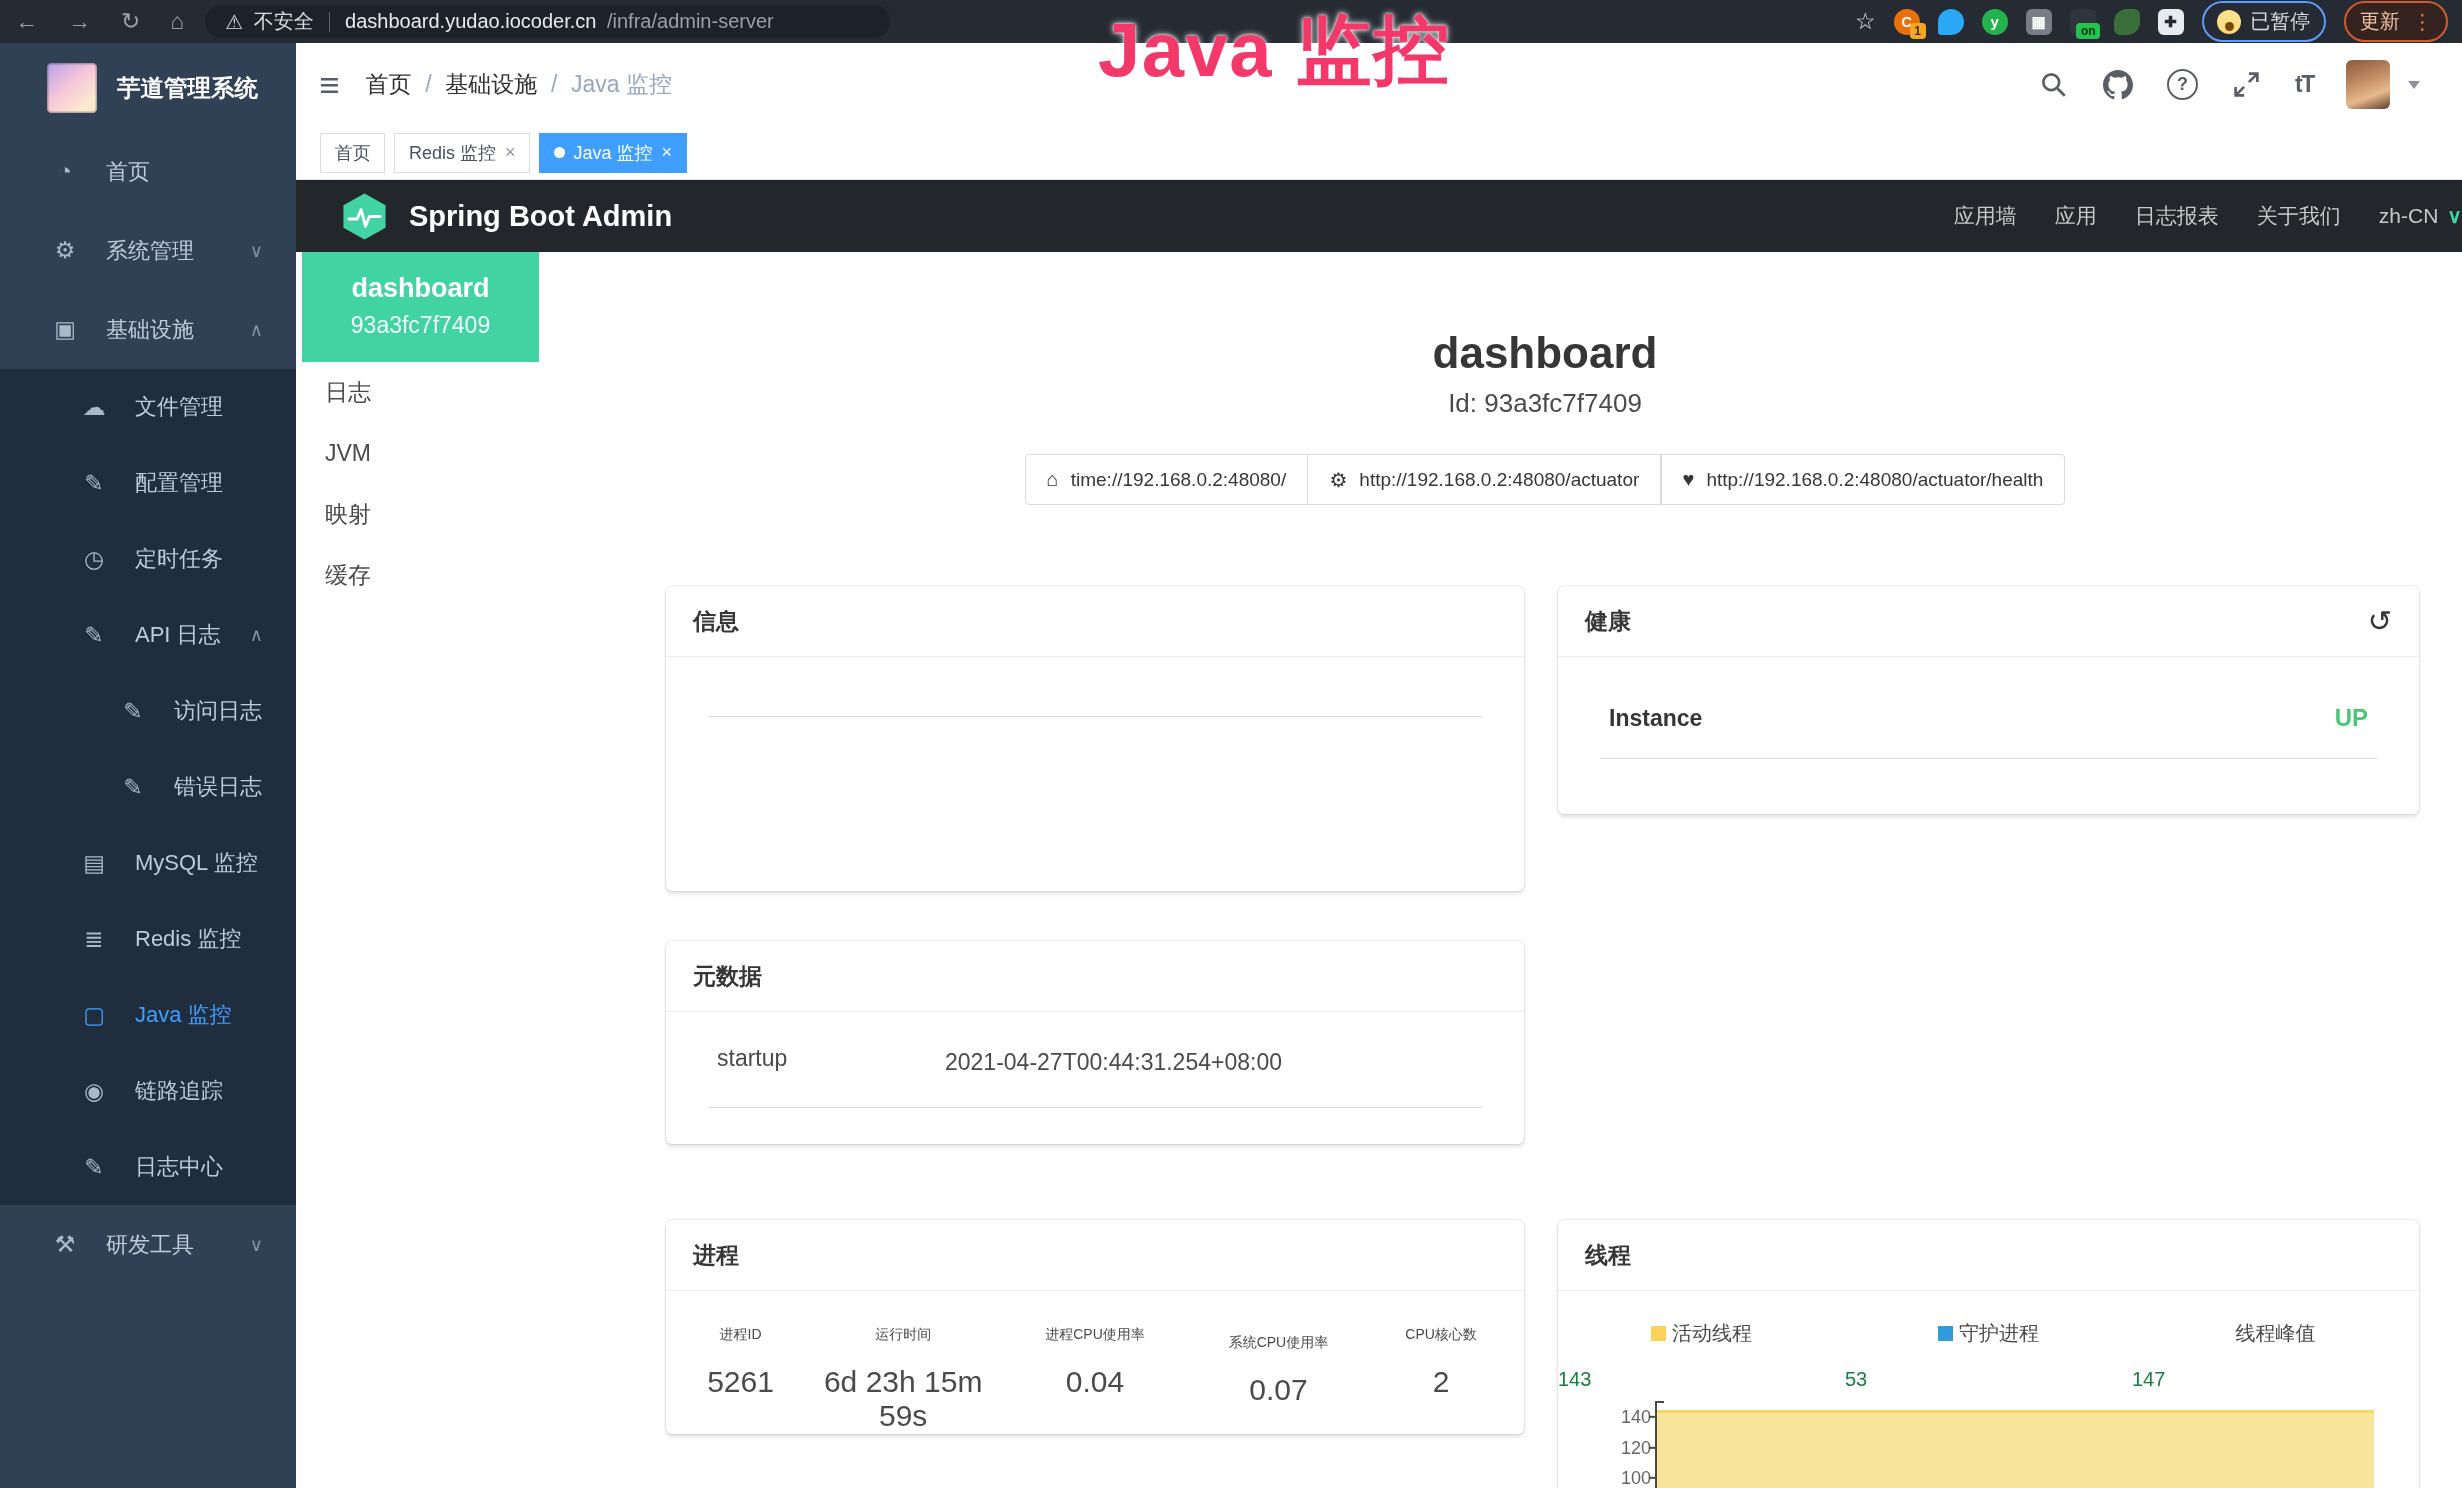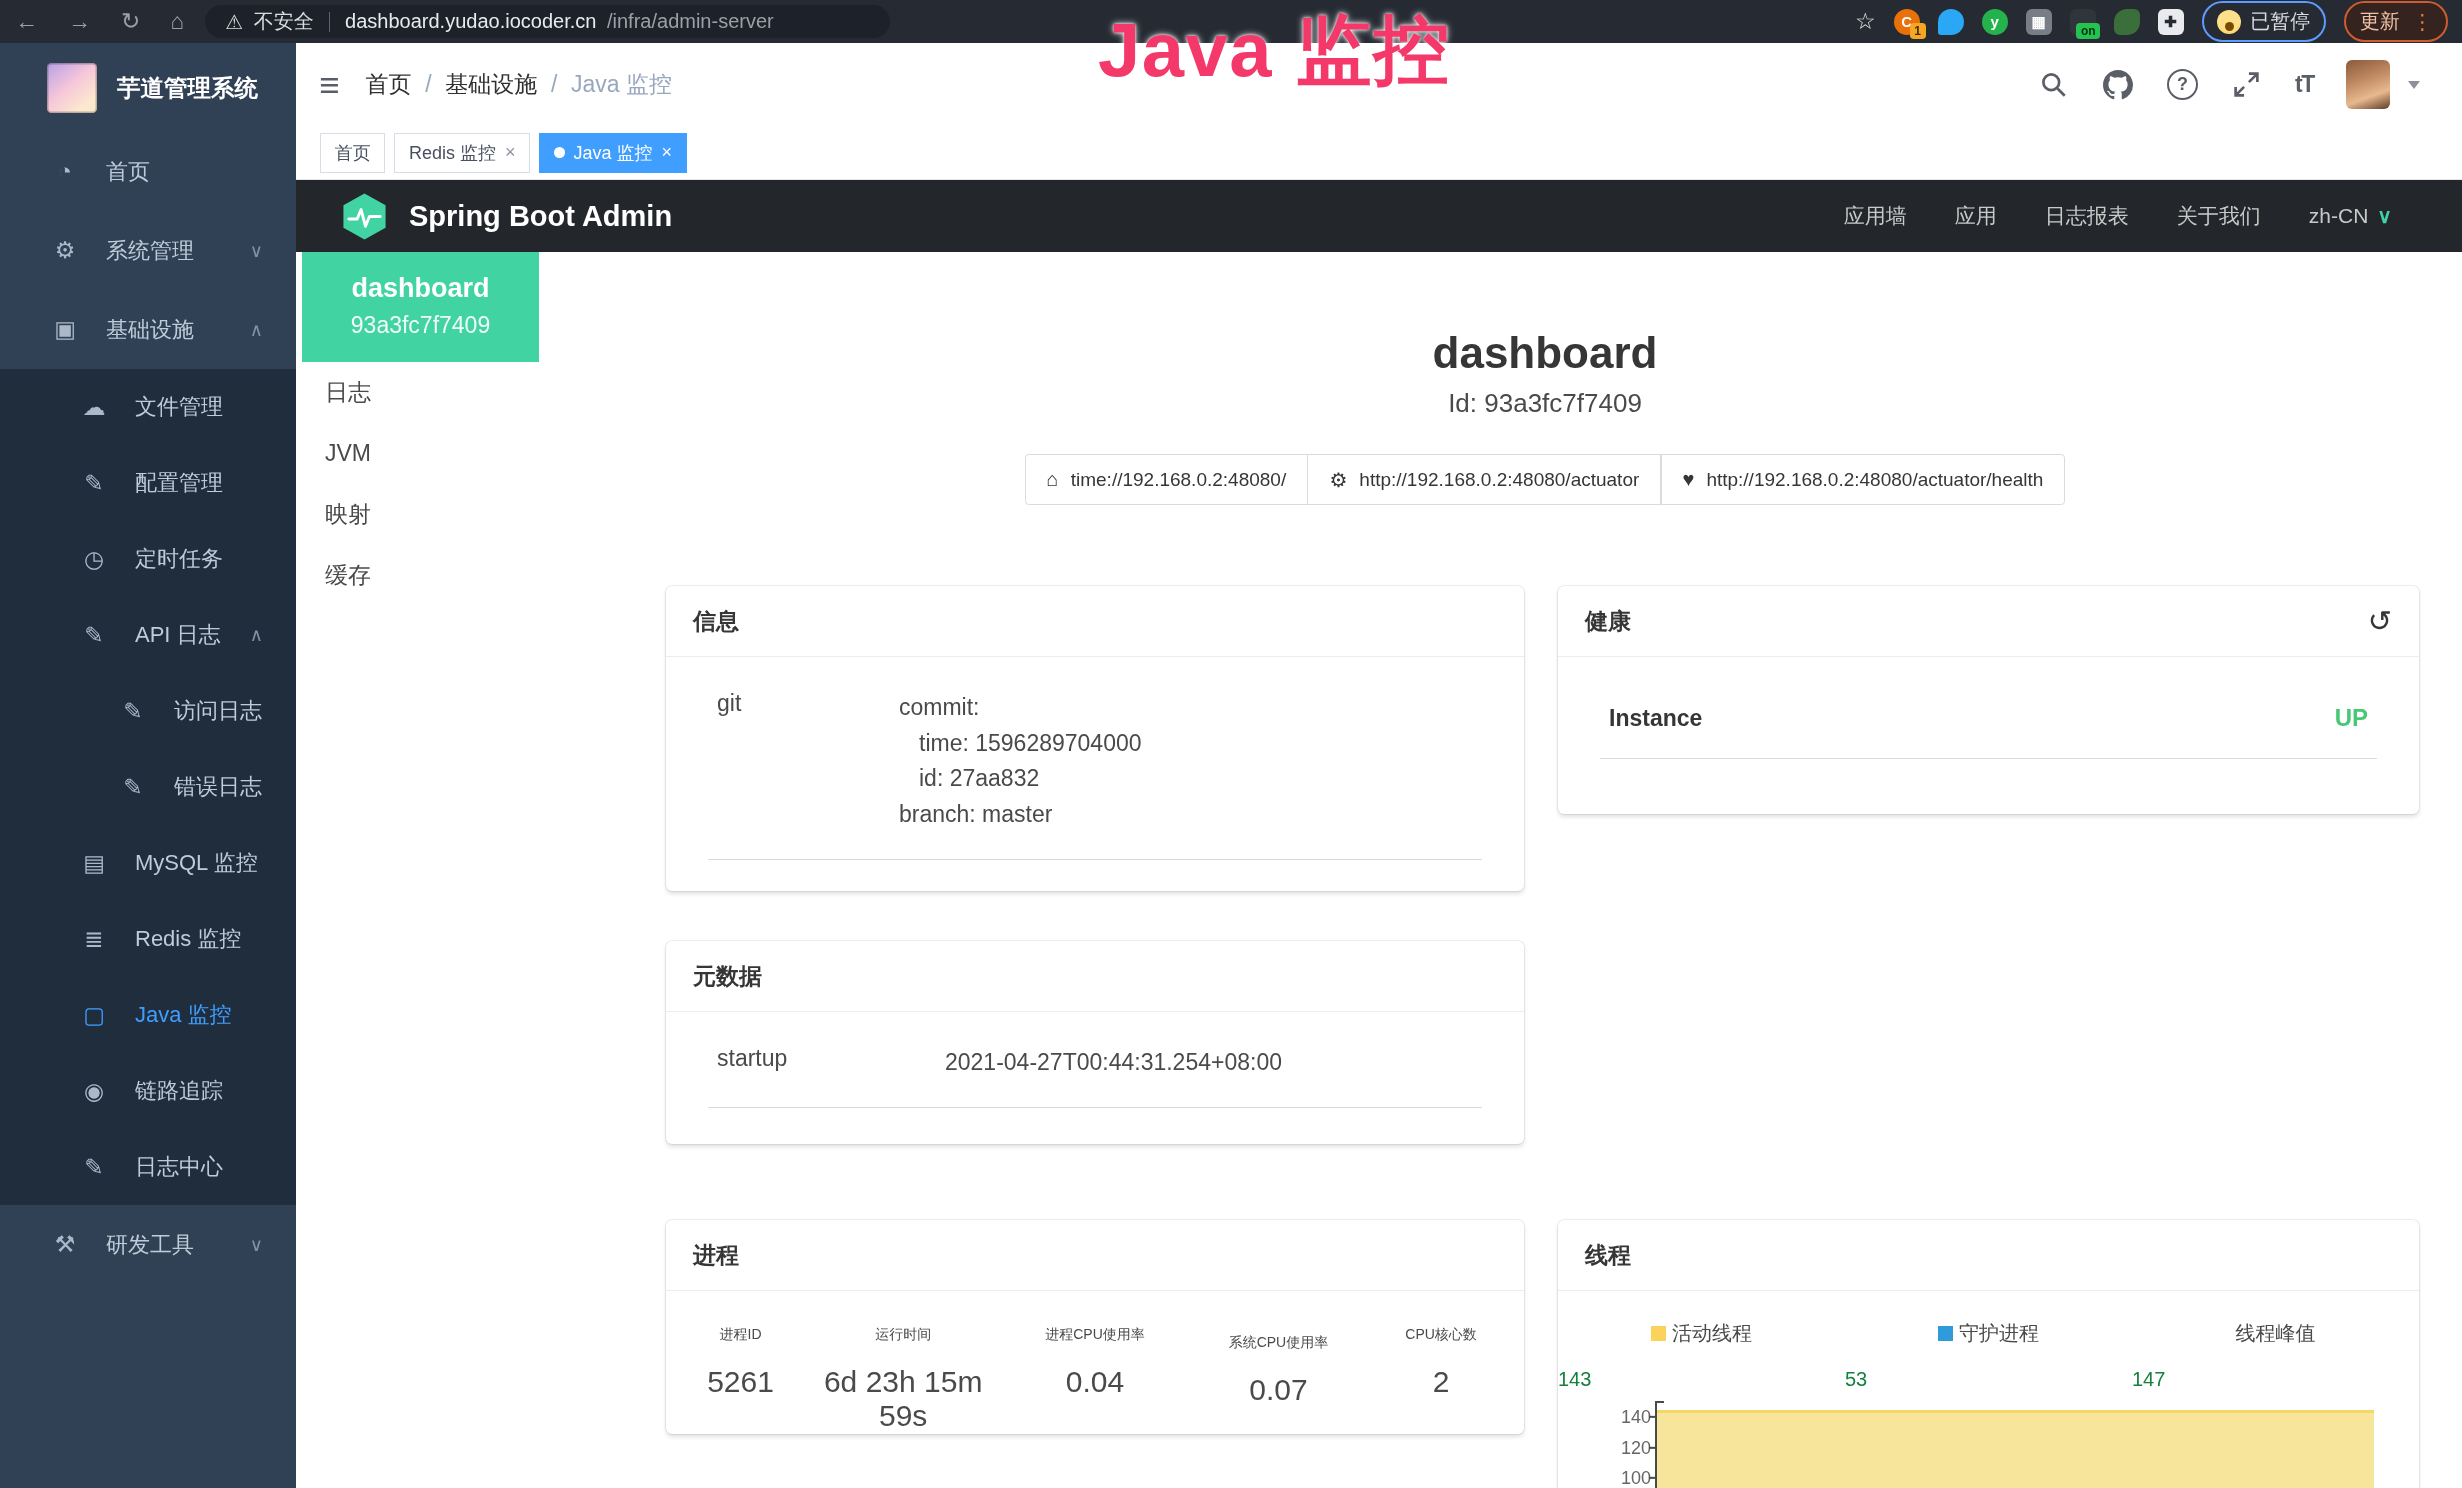--- a/index.html
+++ b/index.html
@@ -79,21 +79,21 @@
   .tag .x{font-size:18px;color:#8d939e;}
   .tag.active{background:#409eff;border-color:#409eff;color:#fff;}
   .tag.active .x{color:#fff;}
   .tag .dot{width:10.6px;height:10.6px;border-radius:50%;background:#fff;}
 
   
   .sba-header{position:absolute;left:0;right:0;top:137px;height:72px;background:#23272b;
               display:flex;align-items:center;color:#fff;}
   .brand{display:flex;align-items:center;gap:20px;margin-left:44px;}
   .brand-name{font-size:29px;font-weight:bold;}
-  .sba-nav{margin-left:auto;display:flex;align-items:center;gap:48px;font-size:21px;color:#c9c9c9;padding-right:70px;}
+  .sba-nav{margin-left:auto;display:flex;align-items:center;gap:38px;font-size:21px;color:#c9c9c9;}
   .sba-nav .lang{display:flex;align-items:center;gap:9px;}
   .sba-nav .lang .gchev{color:#42d3a2;font-weight:bold;font-size:20px;}
 
   .sba-body{position:absolute;left:0;right:0;top:209px;bottom:0;background:#fff;overflow:hidden;}
   .sba-side{position:absolute;left:6px;top:0;width:326px;bottom:0;font-size:23px;}
   .appbox{width:237px;background:#42d3a2;color:#fff;text-align:center;padding:21px 0 23px;}
   .appbox .an{font-size:27px;font-weight:bold;}
   .appbox .aid{font-size:23px;margin-top:7.6px;color:rgba(255,255,255,.92);}
   .insights{border-left:6px solid #42d3a2;background:#f2f2f2;}
   .ins-h{height:49px;line-height:49px;padding-left:16.7px;font-weight:bold;color:#363636;}
@@ -368,29 +368,20 @@
           <span class="lic">♥</span>
           <span>http://192.168.0.2:48080/actuator/health</span>
         </span>
       </div>
 
       <div class="card" id="card-info">
         <div class="card-h">
           <span>信息</span>
         </div>
         <div class="kv-wrap">
-          <div class="kv-row">
-            <span class="kv-label">git</span>
-            <span class="kv-value">
-              <div>commit:</div>
-              <div class="ind">time: 1596289704000</div>
-              <div class="ind">id: 27aa832</div>
-              <div>branch: master</div>
-            </span>
-          </div>
           <div class="row-line"></div>
         </div>
       </div>
 
       <div class="card" id="card-health">
         <div class="card-h">
           <span>健康</span>
           <span class="hist">↺</span>
         </div>
         <div class="health-wrap">

